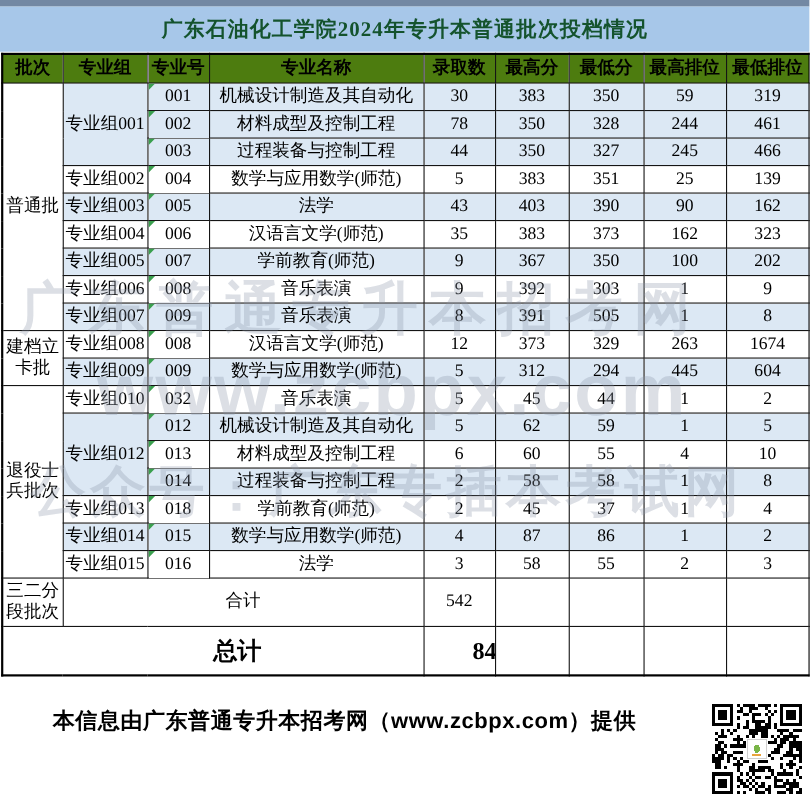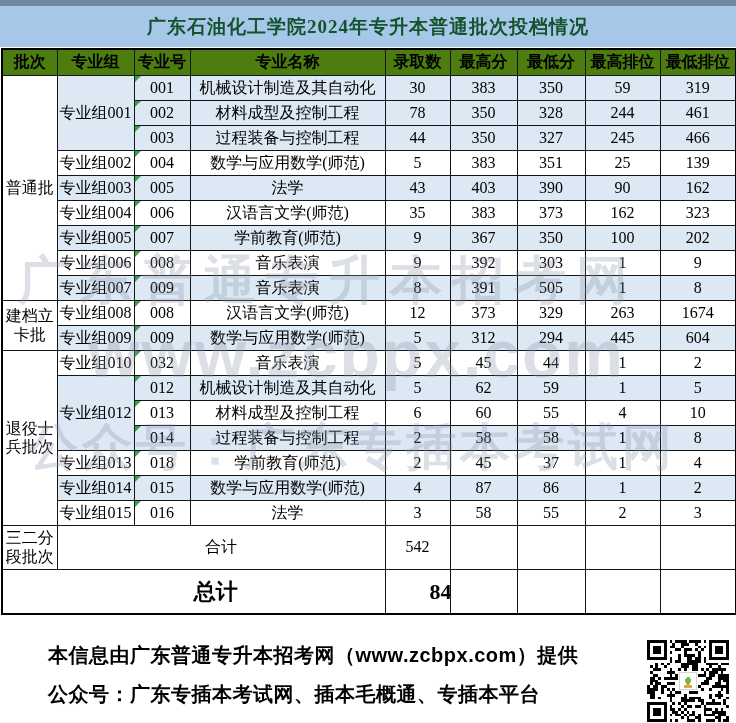--- a/index.html
+++ b/index.html
@@ -297,21 +297,20 @@
       </tr>
     </tbody>
 </table>
 
 <div class="wm wm0">广东普通专升本招考网</div>
 <div class="wm wm1">www.zcbpx.com</div>
 <div class="wm wm2">公众号：广东专插本考试网</div>
 
 <div class="footer">
   <p>本信息由广东普通专升本招考网（www.zcbpx.com）提供</p>
-  <p>公众号：广东专插本考试网、插本毛概通、专插本平台</p>
 </div>
 
 <div class="qr" id="qr">
     <svg viewBox="0 0 29 29" xmlns="http://www.w3.org/2000/svg" shape-rendering="crispEdges">
       <rect x="0" y="0" width="29" height="29" fill="#fff"></rect>
       <g fill="#000">
         <rect x="8" y="0" width="1" height="1"></rect>
         <rect x="10" y="0" width="1" height="1"></rect>
         <rect x="11" y="0" width="1" height="1"></rect>
         <rect x="12" y="0" width="1" height="1"></rect>

